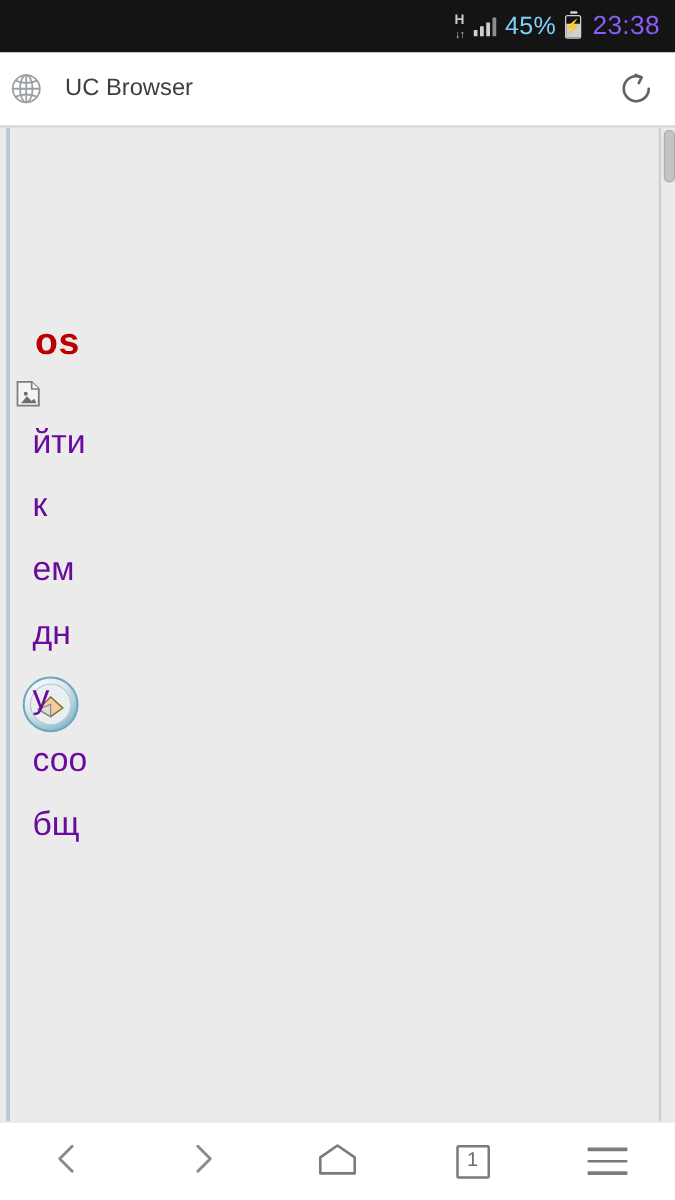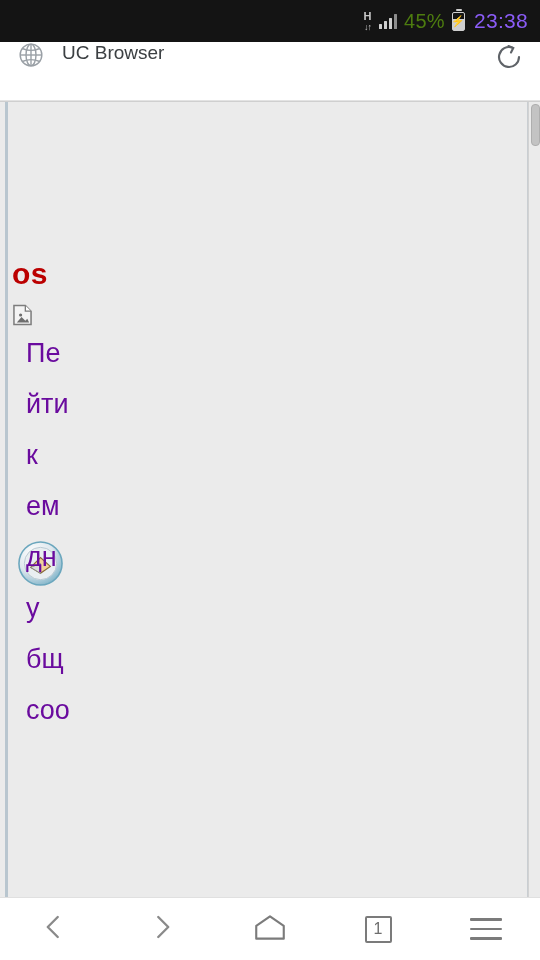--- a/index.html
+++ b/index.html
@@ -19,52 +19,52 @@
   }
   .st-data{ display:flex; flex-direction:column; align-items:center; color:#c9c9c9; line-height:1; }
   .st-data .h{ font-size:11px; font-weight:bold; letter-spacing:0; }
   .st-data .ar{ font-size:9px; margin-top:1px; letter-spacing:-1px; }
   .st-signal{ display:flex; align-items:flex-end; gap:1.5px; height:16px; }
   .st-signal i{ width:3.5px; background:#cfcfcf; display:block; border-radius:.5px; }
   .st-signal i:nth-child(1){ height:5px; }
   .st-signal i:nth-child(2){ height:8px; }
   .st-signal i:nth-child(3){ height:11px; }
   .st-signal i:nth-child(4){ height:15px; background:#8d8d8d; }
-  .st-batt-pct{ color:#4d7c0f; font-size:20px; letter-spacing:.3px; }
+  .st-batt-pct{ color:#7dd3fc; font-size:20px; letter-spacing:.3px; }
   .st-batt{ position:relative; width:13px; height:19px; border:1.6px solid #cfcfcf; border-radius:2px; }
   .st-batt::before{ content:""; position:absolute; top:-4px; left:3px; width:6px; height:2.5px; background:#cfcfcf; border-radius:1px; }
   .st-batt i{ position:absolute; left:0; right:0; bottom:0; height:62%; background:#cfcfcf; }
   .st-batt b{ position:absolute; left:50%; top:50%; transform:translate(-50%,-50%); font-size:11px; color:#141414; }
   .st-time{ color:#8b5cf6; font-size:21px; letter-spacing:.3px; margin-left:2px; }
 
   
   .appbar{
     height:59px; flex:0 0 59px; background:#fff;
-    display:flex; align-items:flex-start; padding:0 16px 0 18px;
+    display:flex; align-items:center; padding:0 16px 0 8px;
     border-bottom:1px solid #e3e3e3;
   }
   .appbar .globe{ width:26px; height:26px; flex:0 0 26px; }
   .appbar .title{ font-size:19px; color:#3c4043; margin-left:18px; flex:1; }
   .appbar .reload{ width:30px; height:30px; flex:0 0 30px; }
 
   
   .viewport{
     flex:1 1 auto; position:relative; background:#ebebeb;
     border-top:1px solid #cfcfcf;
     overflow:hidden;
   }
   .page{
     position:absolute; inset:0;
     background:#ebebeb;
     border-left:3px solid #b9c6cf;
     border-right:1px solid #c9ced2;
     margin-left:5px; margin-right:12px;
   }
   .brand{
-    position:absolute; left:4px; top:157px;
+    position:absolute; left:20px; top:157px;
     color:#bb0000; font-size:30px; font-weight:bold; letter-spacing:.5px;
     line-height:1;
   }
   .brokenimg{
     position:absolute; left:5px; top:202px;
     width:19px; height:22px;
   }
   .link-col{
     position:absolute; left:18px; top:226px;
     width:72px;
@@ -171,28 +171,27 @@
             </radialGradient>
           </defs>
           <circle cx="24" cy="24" r="22" fill="url(#ring)" stroke="#6aa6bd" stroke-width="1.6"></circle>
           <circle cx="24" cy="24" r="16.5" fill="#e9eef1" stroke="#b9c9d2" stroke-width="1"></circle>
           <path d="M14 28 L24 18 L34 27 L24 34 Z" fill="#f2cf9a" stroke="#8a6a36" stroke-width="1.2"></path>
           <path d="M14 28 L24 24 L24 34 Z" fill="#dcdcdc" stroke="#8a8a8a" stroke-width="1"></path>
         </svg>
       </span>
 
       <div class="link-col">
-        <span>Пе</span>
         <span>йти</span>
         <span>к</span>
         <span>ем</span>
         <span>дн</span>
         <span>у</span>
+        <span>соо</span>
         <span>бщ</span>
-        <span>соо</span>
       </div>
     </div>
 
     <div class="vscroll">
       <div class="thumb"></div>
     </div>
   </div>
 
   <div class="navbar">
     <div class="navbtn">

